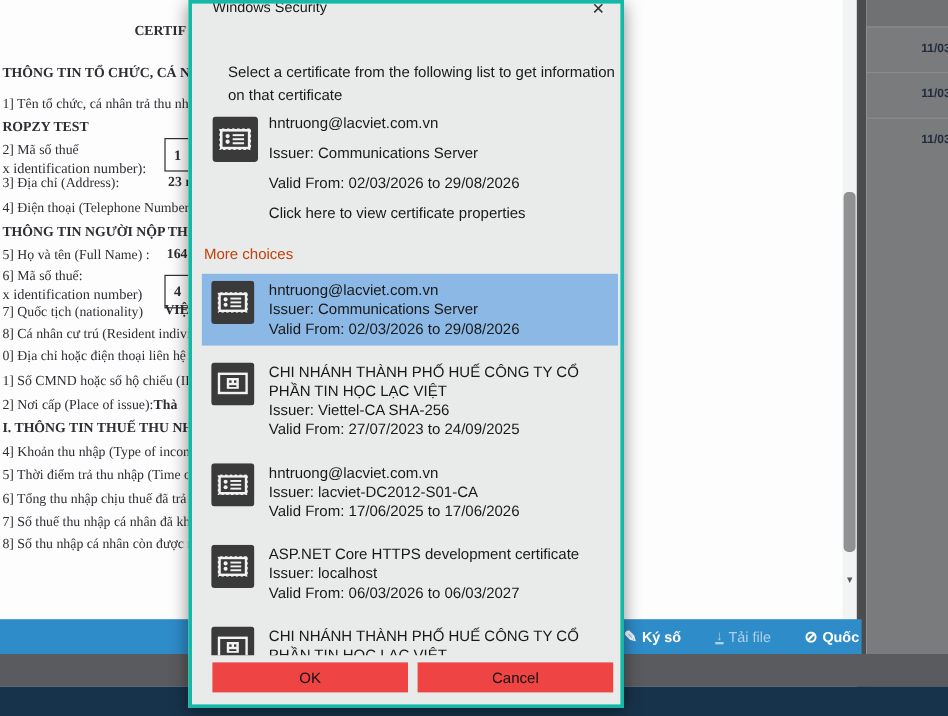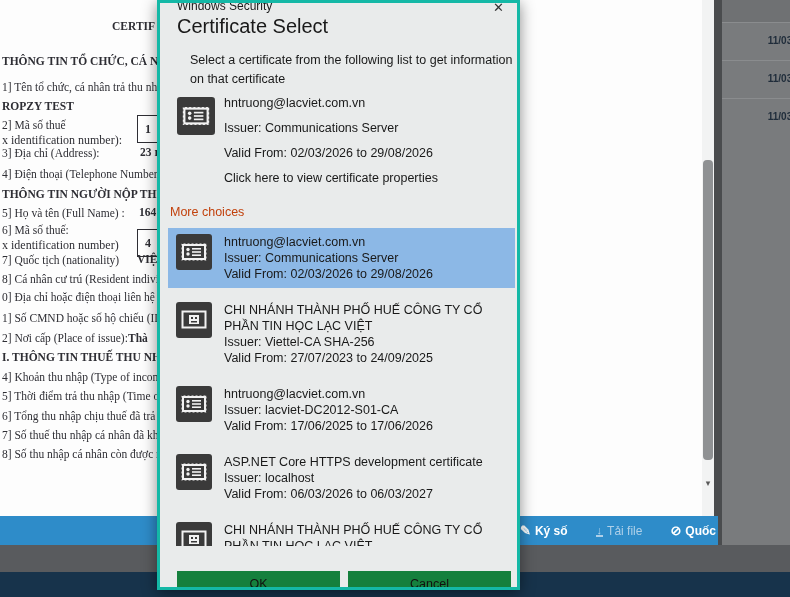--- a/index.html
+++ b/index.html
@@ -53,21 +53,21 @@
   .feat-icon{position:absolute;left:0;top:2px;}
   .feat-lines{position:absolute;left:47px;top:0;width:288px;}
   .feat-lines .fl{font-size:12.5px;color:#191919;margin-bottom:9px;line-height:16px;}
   .link{color:#c2410c;cursor:pointer;}
   .more-choices{position:absolute;left:10px;top:202px;font-size:12.5px;}
   .cert-list{position:absolute;left:8px;top:225px;width:347px;height:318px;overflow:hidden;}
   .cert-item{display:flex;padding:6px 8px;margin-bottom:8px;gap:12px;cursor:pointer;align-items:flex-start;}
   .cert-item.selected{background:#8cb8e6;}
   .cert-icon{width:36px;height:36px;flex:0 0 36px;}
   .cert-text{font-size:12.5px;line-height:16px;color:#191919;width:273px;}
-  .dlg-btn{position:absolute;top:568px;width:163px;height:25px;background:#15803d;border:0;
+  .dlg-btn{position:absolute;top:549px;width:163px;height:25px;background:#ef4444;border:0;
            font-family:"Liberation Sans",sans-serif;font-size:12.5px;color:#111111;
            text-align:center;line-height:25px;cursor:pointer;}
   #btn-ok{left:17px;}
   #btn-cancel{left:188px;}
 </style>
 </head>
 <body>
 
 <div id="app">
 
@@ -140,21 +140,20 @@
       </div>
     </div>
   </div>
 
   <div class="stripe-gray"></div>
   <div class="stripe-navy"></div>
 
   <div class="dialog">
     <div class="dlg-title">Windows Security</div>
     <div class="dlg-close">✕</div>
-    <div class="dlg-heading">Certificate Select</div>
     <div class="dlg-sub">Select a certificate from the following list to get information on that certificate</div>
 
     <div class="featured">
       <span class="feat-icon">
         <svg width="38" height="38" viewBox="0 0 36 36">
             <rect width="36" height="36" rx="3" fill="#3a3a3a"></rect>
             <rect x="5.5" y="9.5" width="25" height="17" fill="#f2f2f2" stroke="#3a3a3a" stroke-dasharray="2 2"></rect>
             <rect x="8" y="12" width="20" height="12" fill="#3a3a3a"></rect>
             <circle cx="12" cy="15.5" r="1.7" fill="#f2f2f2"></circle>
             <circle cx="12" cy="20" r="1.7" fill="#f2f2f2"></circle>

